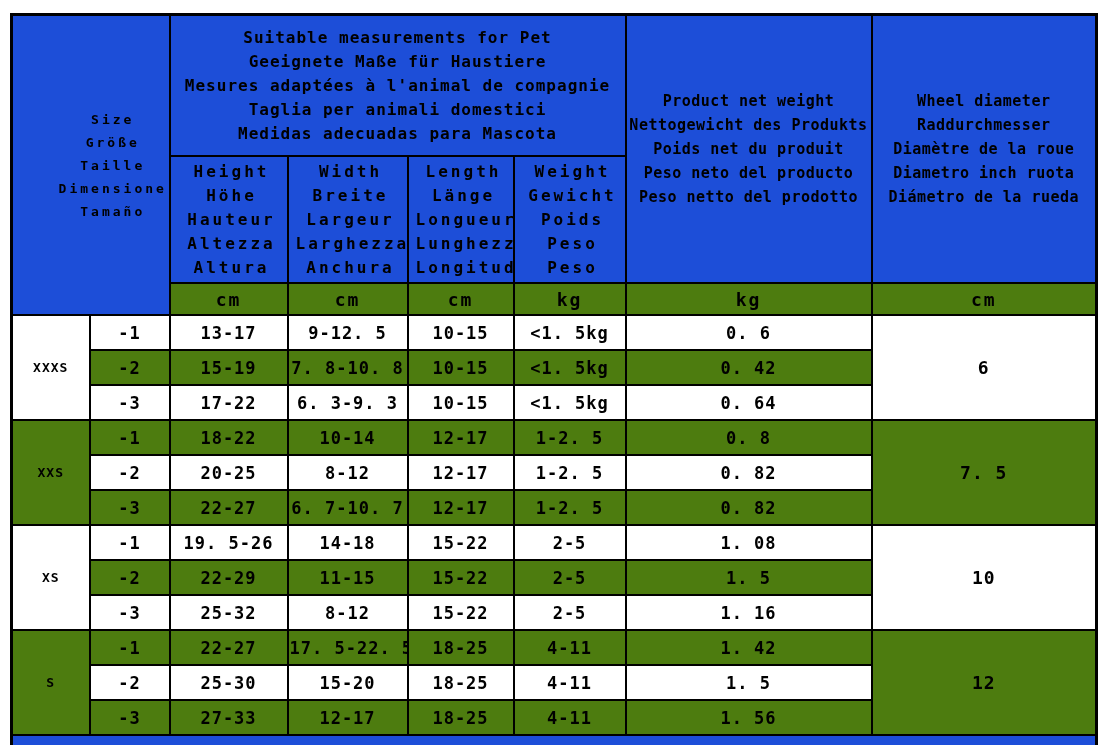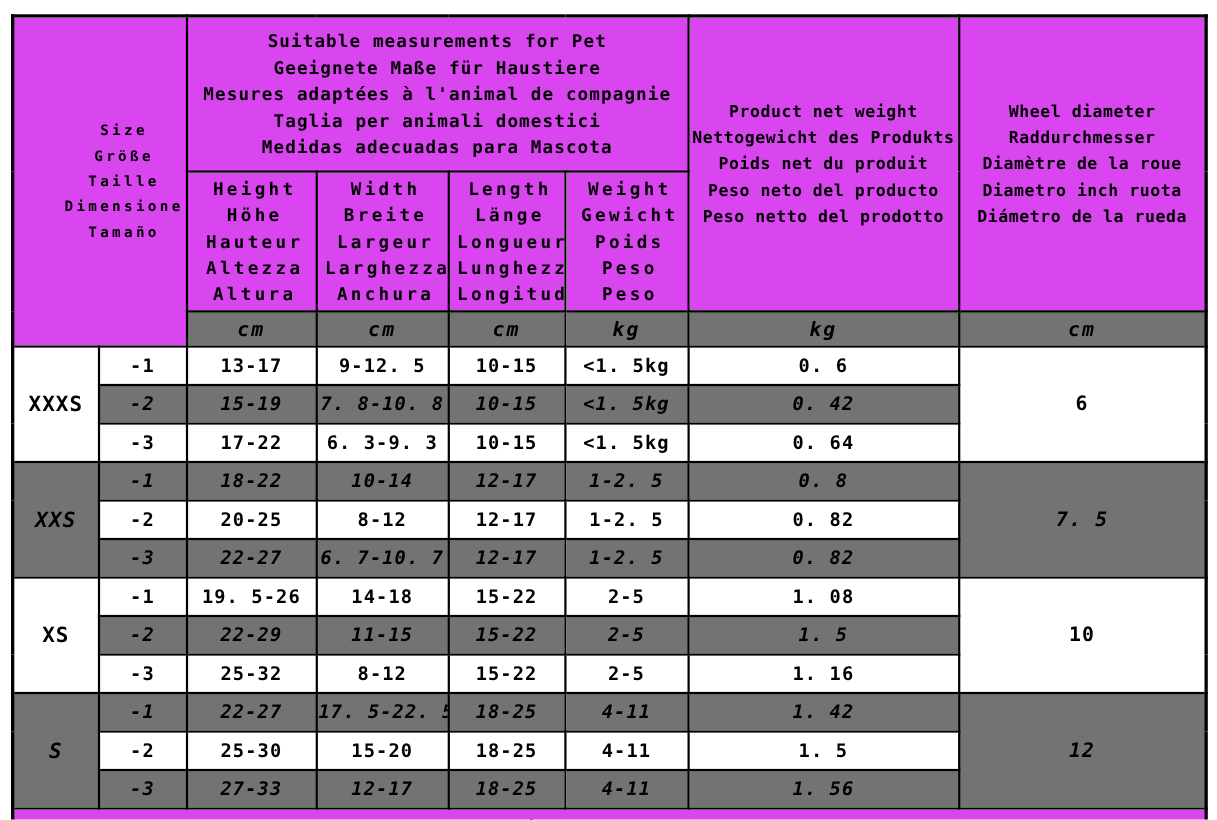--- a/index.html
+++ b/index.html
@@ -7,36 +7,36 @@
     width:1106px;height:745px;background:#FFFFFF;position:relative;
     font-family:"DejaVu Sans Mono","Liberation Mono",monospace;
     font-weight:bold;color:#000;
   }
   table.chart{
     position:absolute;left:10px;top:13px;width:1085px;
     border-collapse:collapse;table-layout:fixed;
     border:3px solid #000;
   }
   td{border:2px solid #000;text-align:center;vertical-align:middle;overflow:hidden;}
-  .org{background:#d946ef;}
-  .pch{background:#737373;font-style:italic;}
+  .org{background:#1d4ed8;}
+  .pch{background:#4d7c0f;}
   .wht{background:#FFFFFF;}
   .tr-main td{height:137px;}
   .tr-sub td{height:123px;}
   .tr-units td{height:28px;}
   .tr-data td{height:31px;}
   .tr-footer td{height:34px;}
   .hl{font-size:16px;line-height:24px;letter-spacing:1px;white-space:nowrap;}
   .size-cell .hl{font-size:13px;line-height:23px;letter-spacing:3px;margin-left:44px;}
   .head-left{text-align:center;padding-left:7px;}
   .head-left .hl{letter-spacing:3px;}
   .small-head .hl{font-size:15px;line-height:24px;letter-spacing:0.5px;}
   .unit{font-size:18px;letter-spacing:2px;}
   .data{font-size:17px;letter-spacing:1px;white-space:nowrap;}
-  .sizelab{font-size:19px;letter-spacing:1px;}
+  .sizelab{font-size:13px;letter-spacing:1px;}
   .wheel{font-size:18px;letter-spacing:1px;}
   .footer-cell{font-size:20px;letter-spacing:2px;}
 </style>
 </head>
 <body>
 
 <table class="chart">
   <colgroup>
     <col style="width:78px">
       <col style="width:80px">

